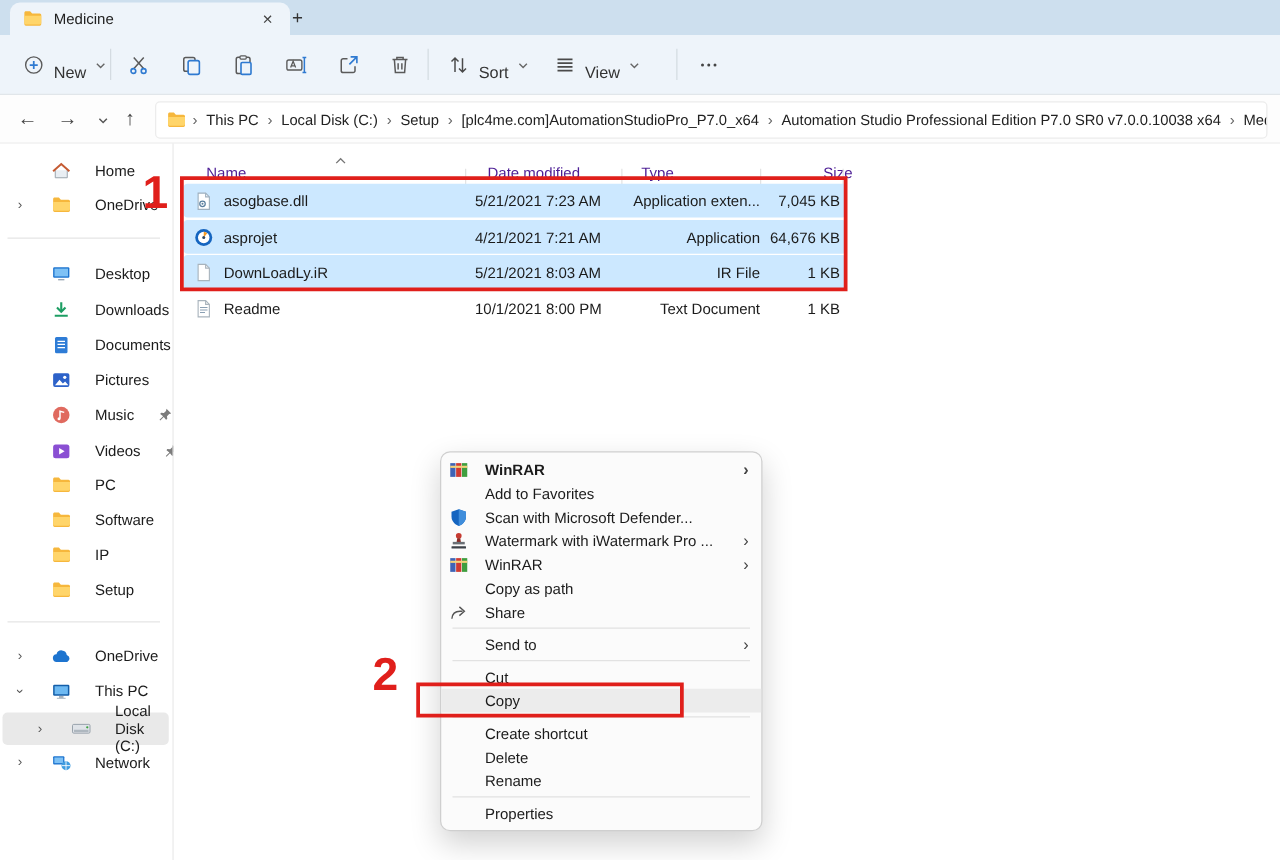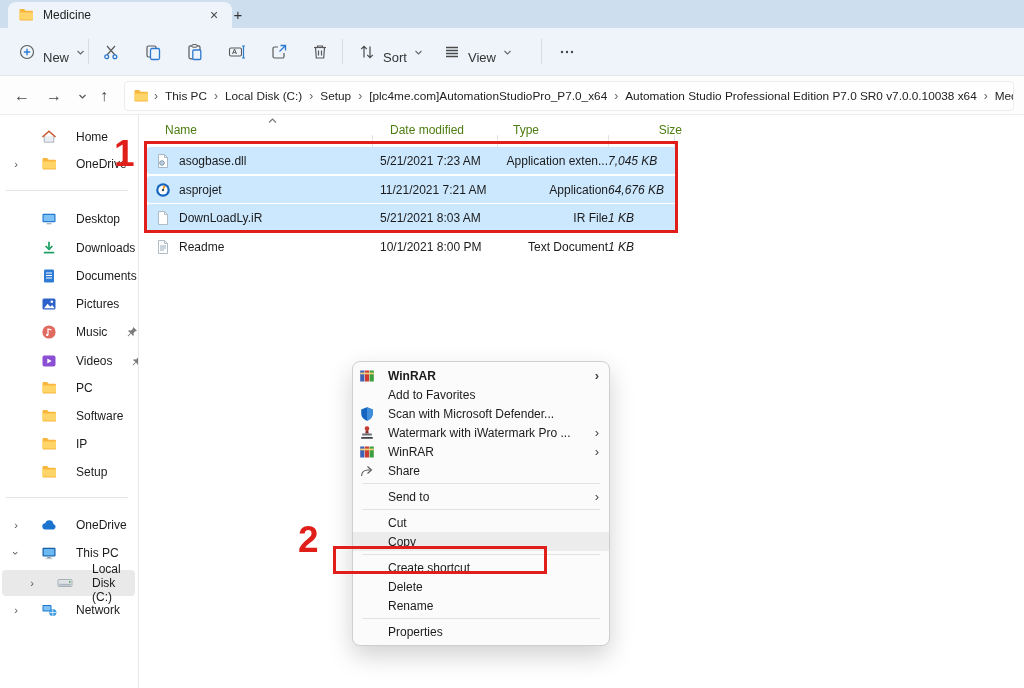--- a/index.html
+++ b/index.html
@@ -40,34 +40,34 @@
     padding-left:8px;font-size:12px;border-radius:4px;color:#1b1b1b;}
   .side-item .chev{width:12px;flex:0 0 12px;font-size:11px;color:#555;text-align:center;}
   .side-item .chev.open{transform:rotate(90deg);}
   .side-item.deep{padding-left:24px;}
   .side-item.selected{background:#e9e9e9;}
   .side-sep{position:absolute;left:6px;right:10px;height:1px;background:#e5e5e5;}
   .pin{margin-left:auto;margin-right:7px;flex:0 0 12px;}
 
   
   .filepane{position:absolute;left:139px;top:115px;right:0;bottom:0;background:#fff;}
-  .cols-header{position:absolute;left:8px;top:8px;width:530px;height:22px;display:flex;align-items:flex-start;
-    font-size:12px;color:#4d7c0f;}
+  .cols-header{position:absolute;left:8px;top:8px;width:530px;height:22px;display:flex;align-items:flex-end;
+    font-size:12px;color:#4c1d95;}
   .h-name{flex:0 0 225px;padding-left:18px;position:relative;}
   .h-date{flex:0 0 123px;}
   .h-type{flex:0 0 105px;}
   .h-size{flex:0 0 64px;text-align:right;padding-right:3px;}
   .h-div{position:absolute;top:12px;width:1px;height:14px;background:#e3e3e3;}
   .sort-caret{position:absolute;left:121px;top:-6px;}
   .frow{position:absolute;left:8px;width:530px;height:27px;display:flex;align-items:center;border-radius:3px;}
   .frow.selected{background:#cce8ff;}
   .c-name{flex:0 0 225px;display:flex;align-items:center;gap:8px;padding-left:8px;overflow:hidden;}
   .c-date{flex:0 0 123px;}
   .c-type{flex:0 0 105px;text-align:right;}
-  .c-size{flex:0 0 64px;padding-right:3px;font-style:italic;}
+  .c-size{flex:0 0 64px;text-align:right;padding-right:3px;}
 
   
   .ctxmenu{position:absolute;left:352px;top:361px;width:256px;background:#fbfbfb;border:1px solid #cfcfcf;
     border-radius:8px;box-shadow:0 10px 24px rgba(0,0,0,.18);padding:4px 0;z-index:5;}
   .mi{height:19px;display:flex;align-items:center;padding:0 10px 0 6px;gap:13px;font-size:12px;color:#1b1b1b;}
   .mi .mic{width:16px;height:16px;flex:0 0 16px;display:flex;align-items:center;justify-content:center;}
   .mi .sub{margin-left:auto;font-size:13px;color:#444;}
   .mi.bold{font-weight:bold;}
   .mi.hovered{background:#ececec;}
   .msep{height:1px;background:#e2e2e2;margin:3px 9px;}
@@ -407,21 +407,21 @@
     <div class="frow selected" style="top:61px">
       <div class="c-name">
         <svg class="i16" viewBox="0 0 16 16">
             <circle cx="8" cy="8" r="6.8" fill="#1565c0"></circle>
             <circle cx="8" cy="8" r="4.6" fill="#fff"></circle>
             <path d="M8 8l2.8-3.4A4.6 4.6 0 008 3.4z" fill="#f59a23"></path>
             <circle cx="8" cy="8" r="1.2" fill="#30475e"></circle>
           </svg>
         <span>asprojet</span>
       </div>
-      <div class="c-date">11/21/2021 7:21 AM</div>
+      <div class="c-date">4/21/2021 7:21 AM</div>
       <div class="c-type">Application</div>
       <div class="c-size">64,676 KB</div>
     </div>
 
     <div class="frow selected" style="top:89px">
       <div class="c-name">
         <svg class="i16" viewBox="0 0 16 16">
             <path d="M3.5 1.5h6L12.5 4.5v10h-9z" fill="#fff" stroke="#a9b4bd" stroke-width=".9"></path>
             <path d="M9.5 1.5v3h3" fill="none" stroke="#a9b4bd" stroke-width=".9"></path>
           </svg>
@@ -491,20 +491,24 @@
             <rect x="1.2" y="2.5" width="4.2" height="11" fill="#3f63b5"></rect>
             <rect x="5.9" y="2.5" width="4.2" height="11" fill="#cf3a31"></rect>
             <rect x="10.6" y="2.5" width="4.2" height="11" fill="#3f9e3f"></rect>
             <rect x="1.2" y="4.6" width="13.6" height="1.7" fill="#f3d27a"></rect>
           </svg>
         </span>
       <span>WinRAR</span>
       <span class="sub">›</span>
     </div>
     <div class="mi">
+      <span class="mic"></span>
+      <span>Copy as path</span>
+    </div>
+    <div class="mi">
       <span class="mic">
           <svg class="i16" viewBox="0 0 16 16" fill="none" stroke="#555" stroke-width="1.1">
             <path d="M2.5 13c.3-4 2.5-6 6.5-6h2"></path>
             <path d="M8.5 3.5L12.5 7l-4 3.5"></path>
           </svg>
         </span>
       <span>Share</span>
     </div>
     <div class="msep"></div>
     <div class="mi">

